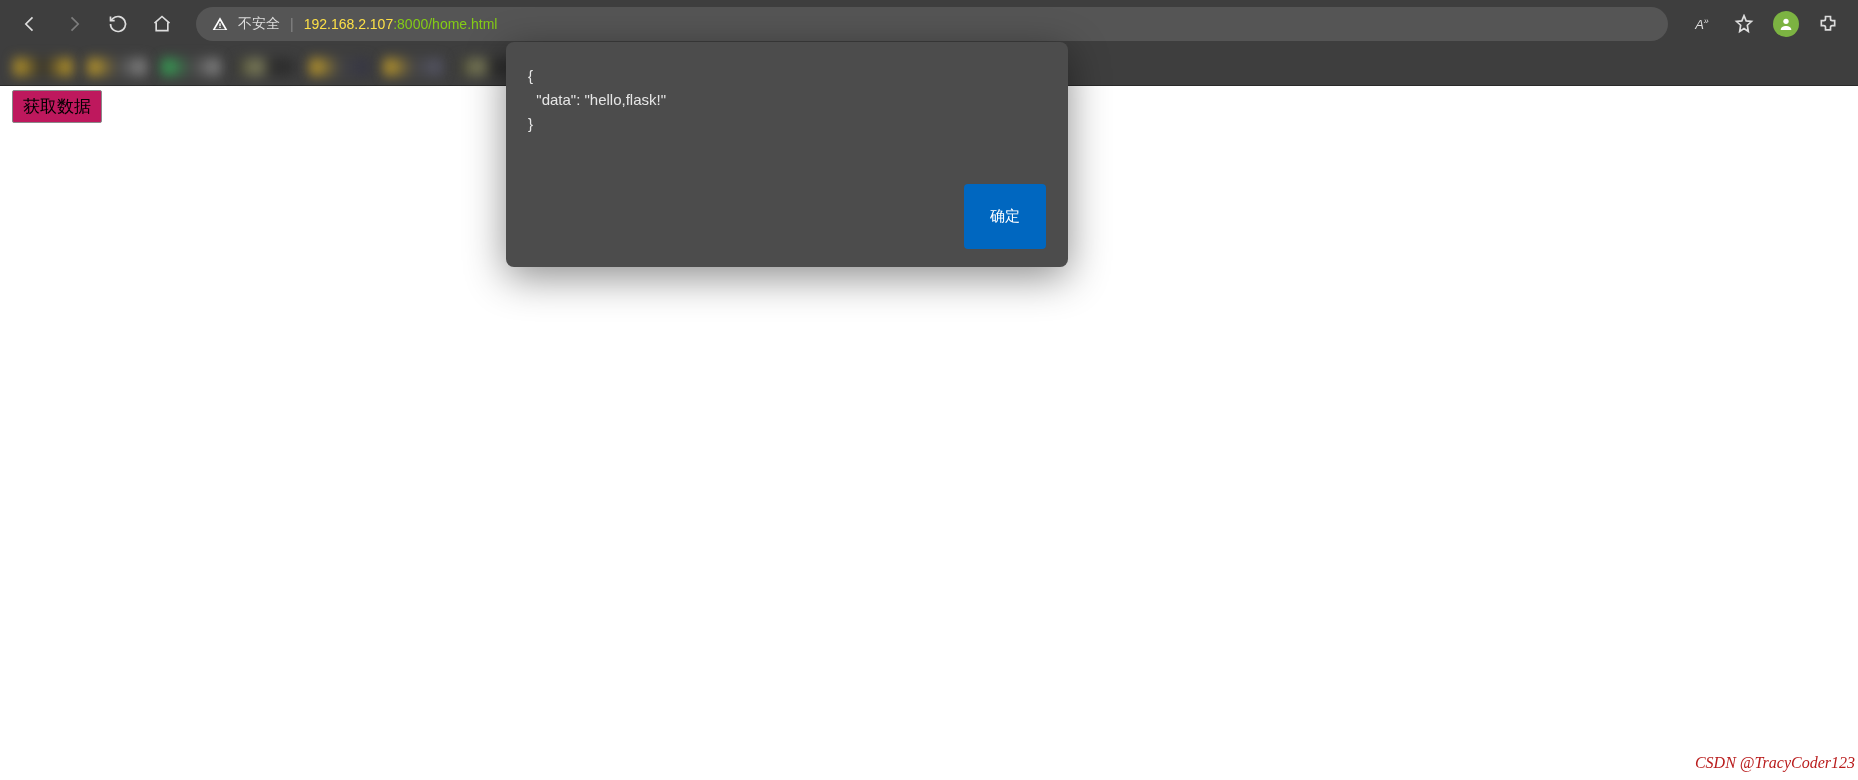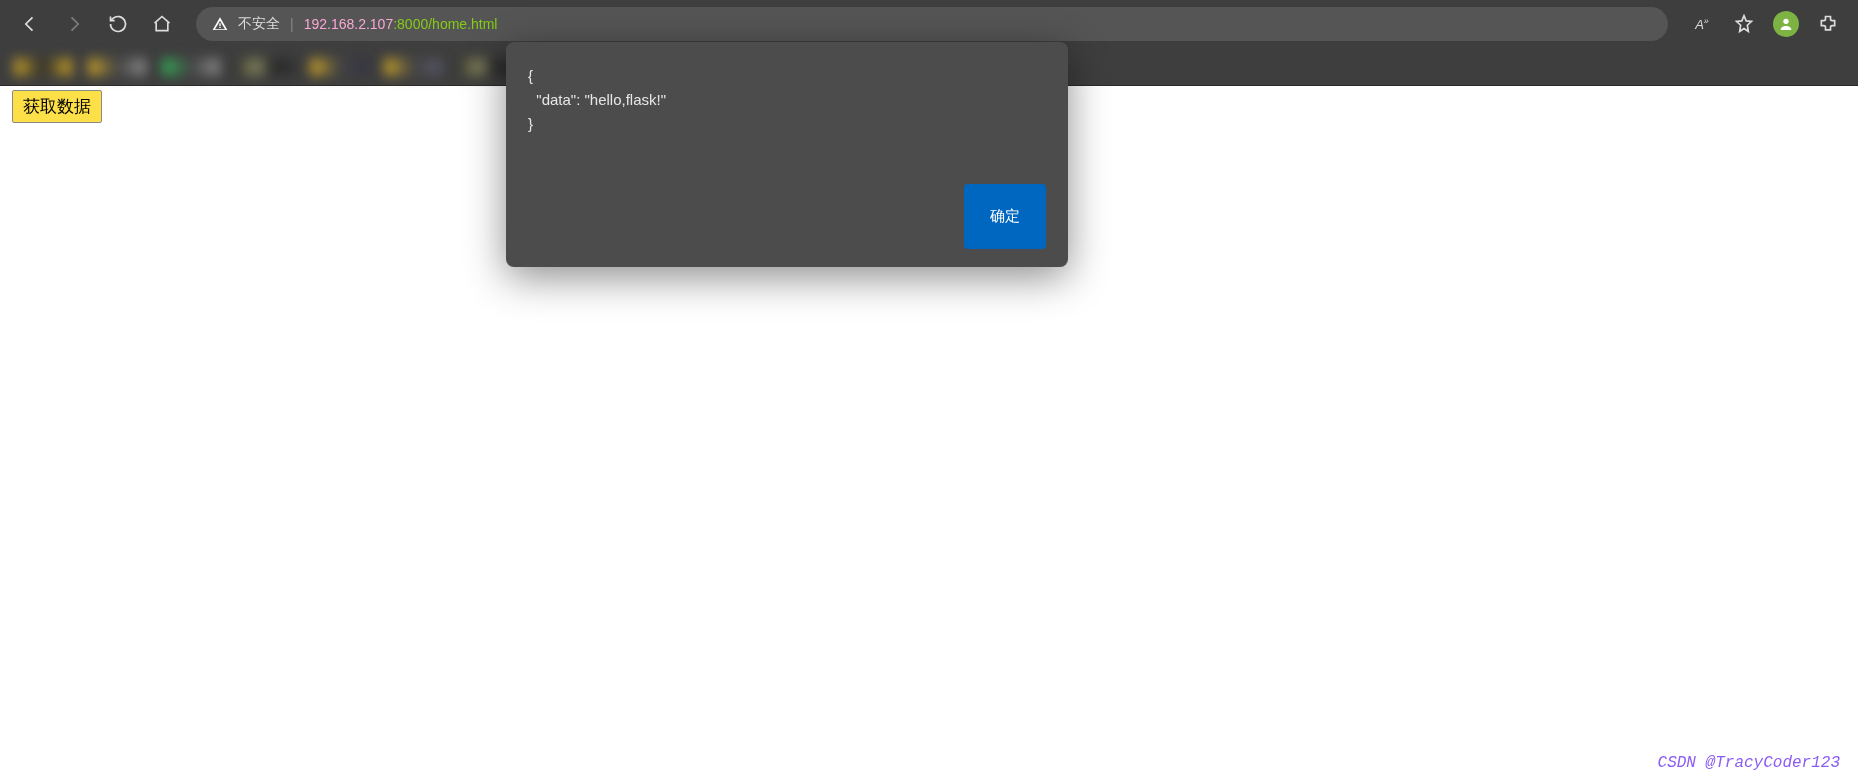--- a/index.html
+++ b/index.html
@@ -39,21 +39,21 @@
       display: flex;
       align-items: center;
       padding: 0 16px;
       margin: 0 8px;
       color: #ddd;
       font-size: 14px;
       gap: 10px;
     }
     .address-bar .warn-icon { display:flex; align-items:center; }
     .address-bar .sep { color: #888; }
-    .url-host { color: #f9a8d4; }
+    .url-host { color: #fde047; }
     .url-path { color: #84cc16; }
     .toolbar-right {
       display: flex;
       align-items: center;
       gap: 6px;
     }
     .toolbar-icon {
       width: 36px; height: 36px;
       display:flex; align-items:center; justify-content:center;
       color:#ddd; border-radius:4px; cursor:pointer;
@@ -99,21 +99,21 @@
     }
     .page-h1 {
       font-size: 40px;
       font-weight: 700;
       padding: 26px 6px 18px 6px;
     }
     .page-button {
       margin-left: 6px;
       font-size: 17px;
       padding: 4px 10px;
-      background: #fde047;
+      background: #be185d;
       border: 1px solid #8a8a8a;
       border-radius: 2px;
       font-family: inherit;
       cursor: pointer;
     }
 
     .js-alert {
       position: absolute;
       top: 42px;
       left: 506px;
@@ -148,26 +148,26 @@
       border: none;
       padding: 23px 26px;
       font-size: 15px;
       border-radius: 4px;
       cursor: pointer;
       font-family: inherit;
     }
 
     .watermark {
       position: absolute;
-      right: 18px;
+      right: 3px;
       bottom: 8px;
-      color: #8b5cf6;
+      color: #b91c1c;
       font-size: 16px;
       font-style: italic;
-      font-family: Liberation Mono, monospace;
+      font-family: Liberation Serif, serif;
       pointer-events: none;
     }
   </style>
 </head>
 <body>
 
 <div class="browser-toolbar">
   <div class="nav-btn">
     <svg viewBox="0 0 24 24" fill="none" stroke="currentColor" stroke-width="2">
         <path d="M15 4l-8 8 8 8"></path>

